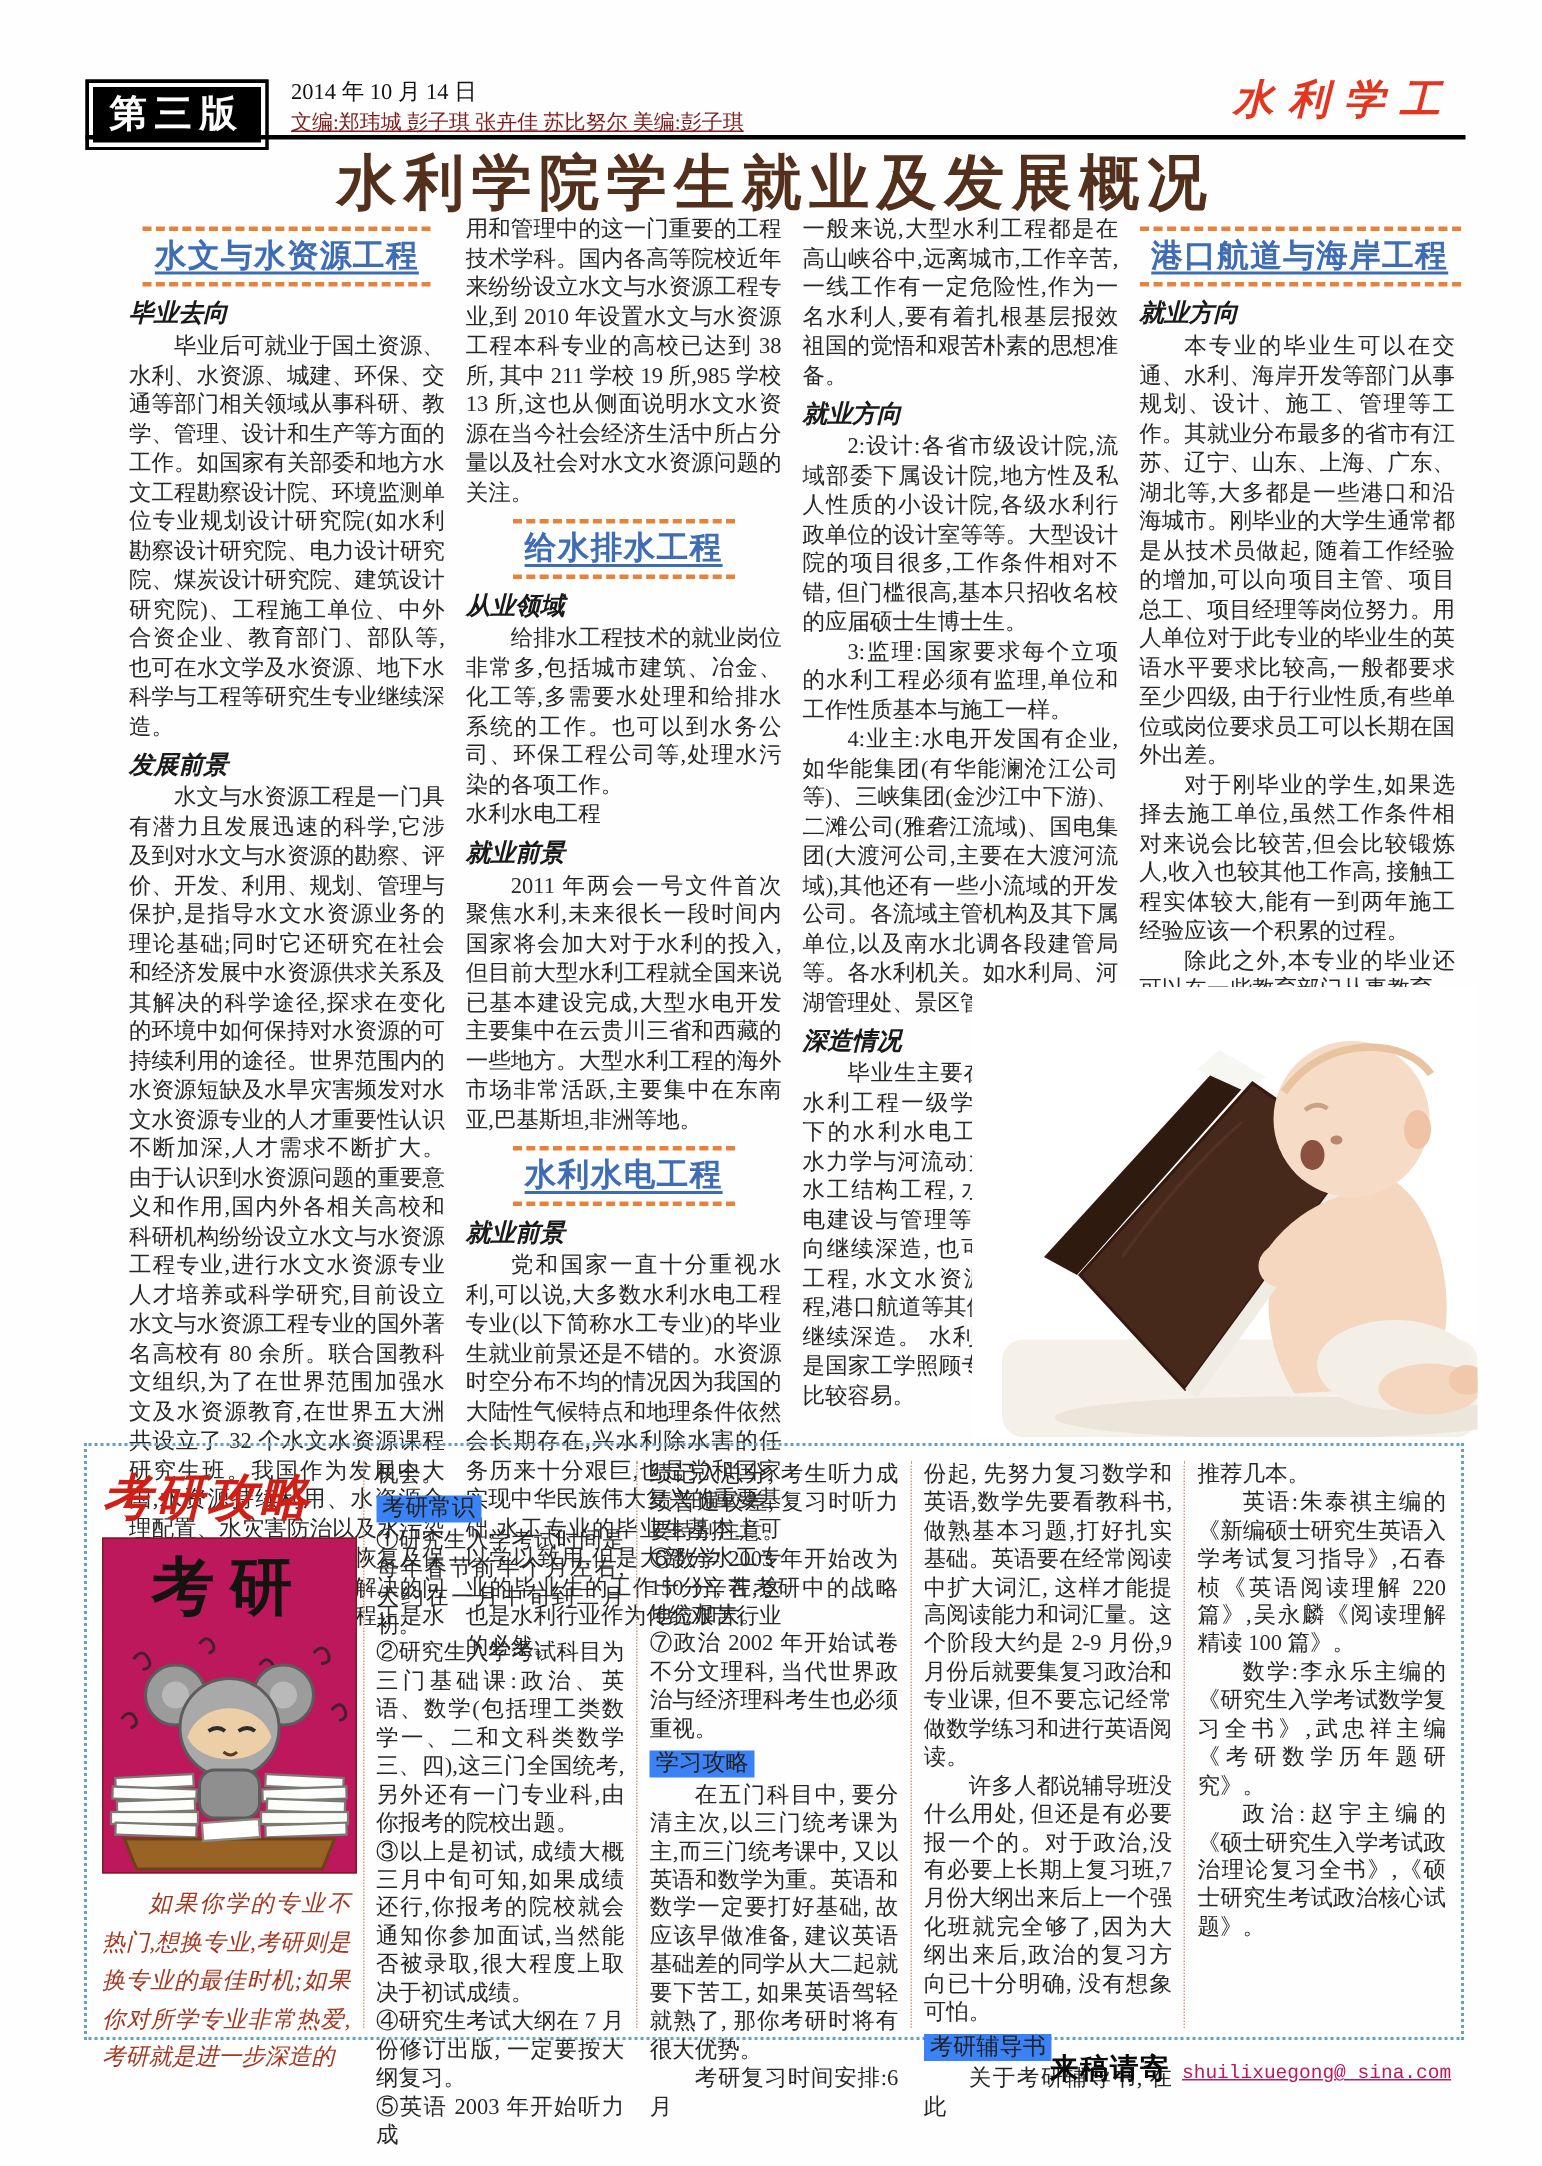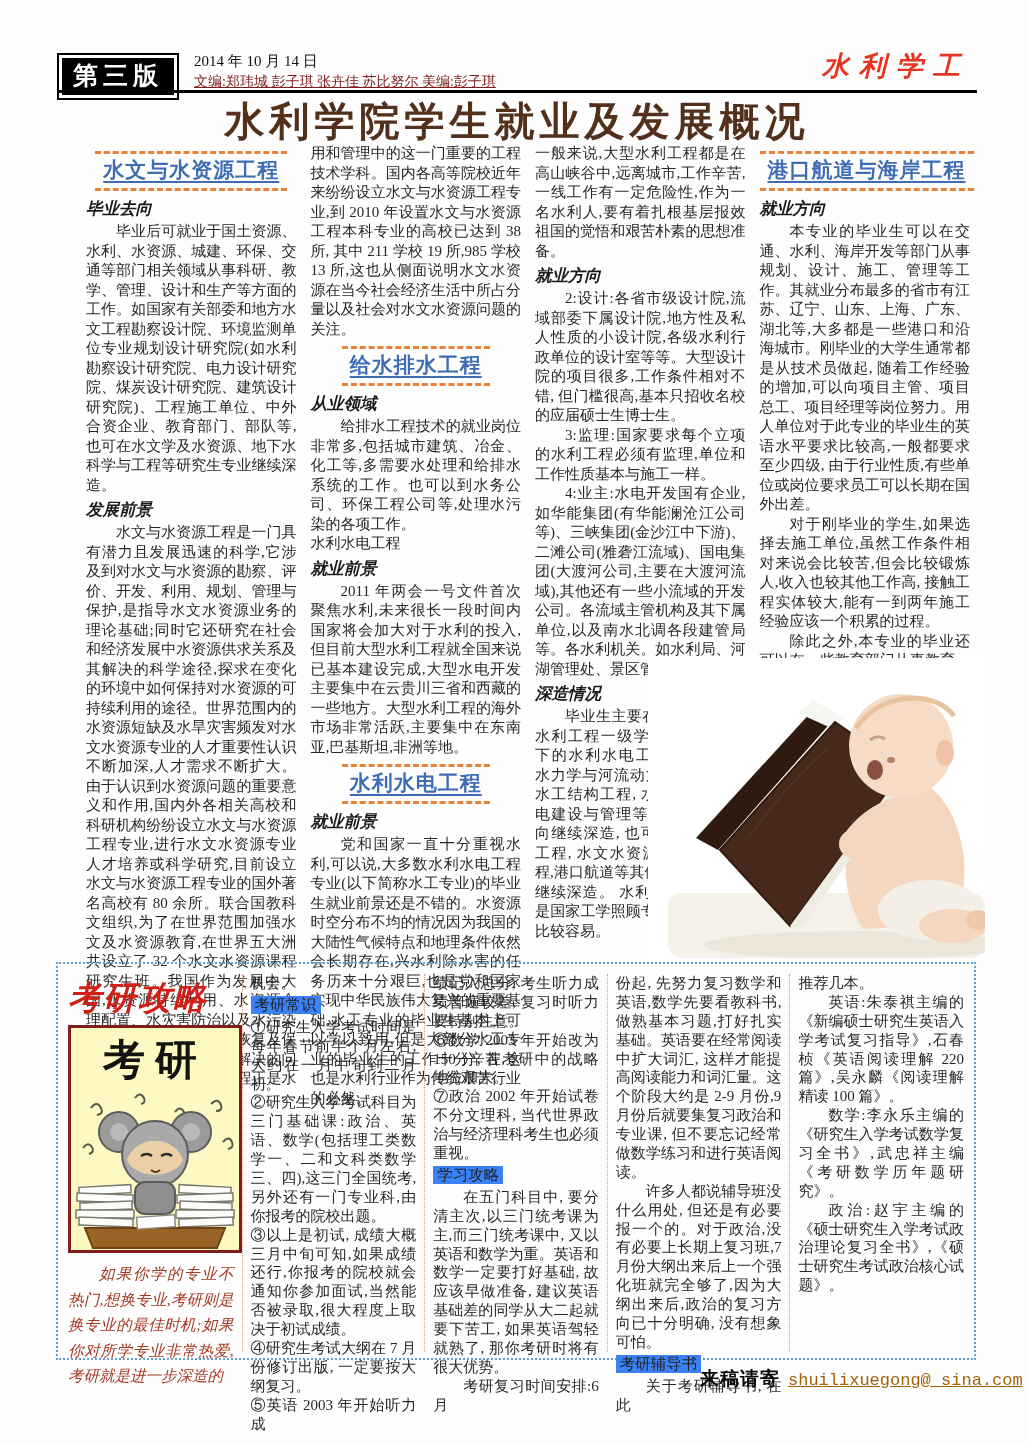--- a/index.html
+++ b/index.html
@@ -36,36 +36,36 @@
   .baby-photo{position:absolute;left:648px;top:658px;width:337px;height:300px;}
 
   
   .bottom-box{position:absolute;left:56px;top:962px;width:920px;height:398px;
        border:2px dotted #62a0d0;box-sizing:border-box;display:flex;padding:10px 2px 6px;}
   .bcol{flex:1;min-width:0;padding:0 8px;border-right:1px dotted #dd9a78;}
   .bcol:last-child{border-right:none;}
   .bcol .para{font-size:15px;line-height:1.26;}
   .exam-title{font-size:33px;color:#cf1f16;font-weight:900;font-style:italic;
        letter-spacing:2px;margin:2px 0 4px;white-space:nowrap;}
-  .poster{width:168px;height:222px;background:#fef9c3;margin:4px auto 8px;position:relative;
-       border:3px solid #7f1d1d;text-decoration:underline;}
+  .poster{width:168px;height:222px;background:#be185d;margin:4px auto 8px;position:relative;
+       border:1px solid #7f1d1d;text-decoration:underline;}
   .poster-word{position:absolute;top:4px;left:0;width:100%;text-align:center;
        font-size:42px;font-weight:900;color:#14130f;letter-spacing:10px;}
   .poster svg{position:absolute;left:0;bottom:0;}
   .hand-note{color:#a4371f;font-weight:normal;font-style:italic;font-size:15.5px;
        line-height:1.65;text-indent:2em;text-align:justify;margin:6px 0 0;}
   .tagline{margin:2px 0;}
   .tag{background:#3b82f6;color:#222;padding:0 4px 1px;font-size:15.5px;}
 
   
   .footer{position:absolute;left:700px;top:1366px;display:flex;align-items:baseline;gap:8px;}
   .footer-label{font-family:"Liberation Sans","DejaVu Sans",sans-serif;font-weight:900;
        font-size:19px;color:#0a0a0a;letter-spacing:1px;}
-  .footer-email{font-family:"Liberation Mono","DejaVu Sans Mono",monospace;font-size:17px;
-       color:#a16207;text-decoration:underline;}
+  .footer-email{font-family:"Liberation Mono","DejaVu Sans Mono",monospace;font-size:13px;
+       color:#be185d;text-decoration:underline;}
 </style>
 </head>
 <body>
 
 <div class="edition-badge">第三版</div>
 <div class="hdr-date">2014 年 10 月 14 日</div>
 <div class="hdr-editors">文编:郑玮城 彭子琪 张卉佳 苏比努尔   美编:彭子琪</div>
 <div class="masthead">水利学工</div>
 <div class="header-rule"></div>
 <div class="page-title">水利学院学生就业及发展概况</div>

